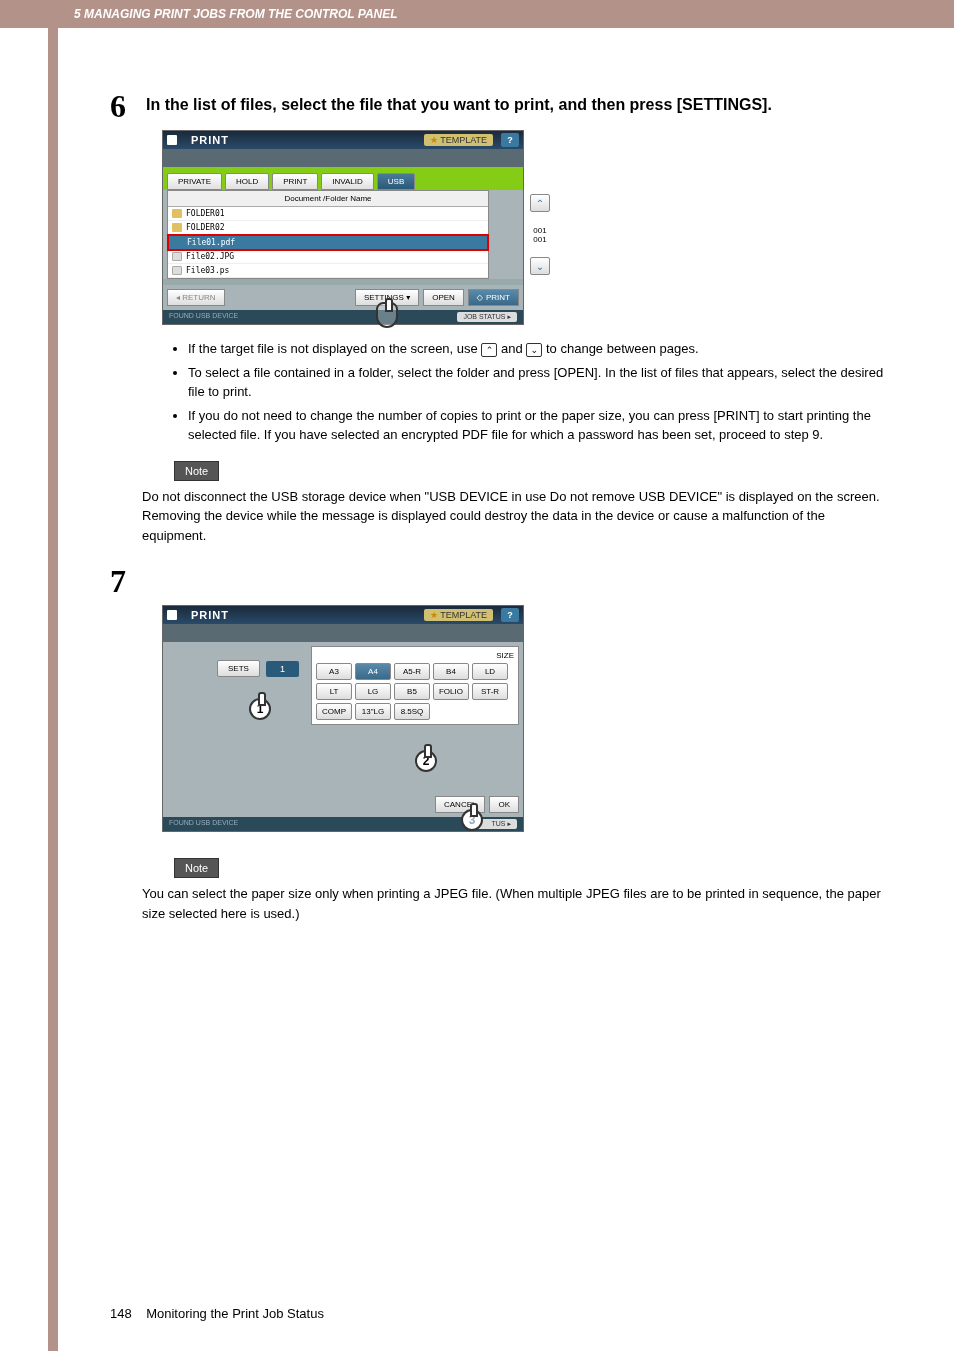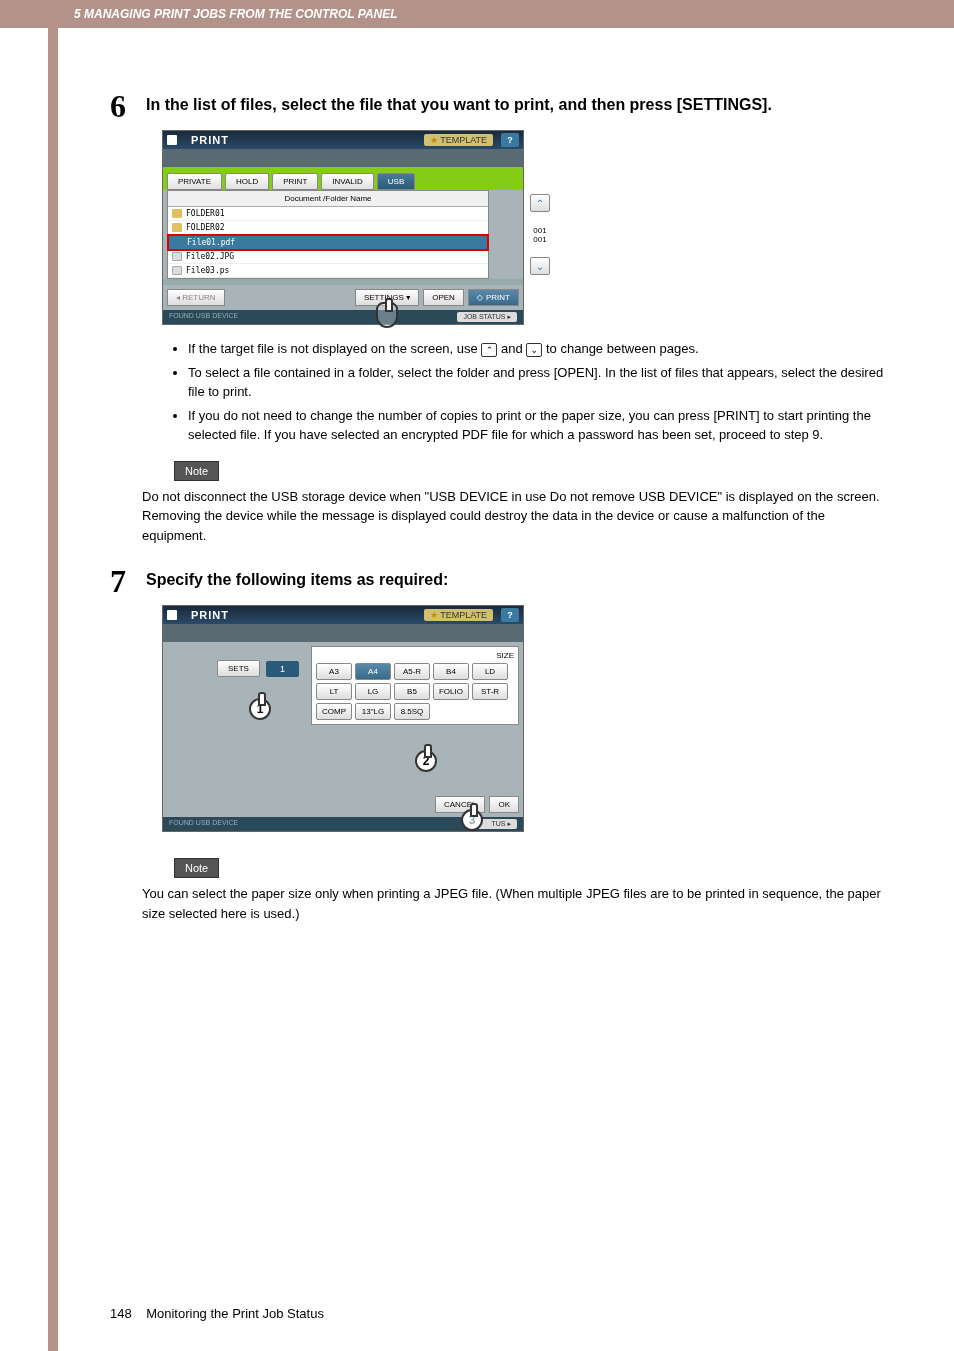--- a/index.html
+++ b/index.html
@@ -220,21 +220,20 @@
     <li>To select a file contained in a folder, select the folder and press [OPEN]. In the list of files that appears, select the desired file to print.</li>
     <li>If you do not need to change the number of copies to print or the paper size, you can press [PRINT] to start printing the selected file. If you have selected an encrypted PDF file for which a password has been set, proceed to step 9.</li>
   </ul>
 
   <div class="note-tag">Note</div>
   <div class="note-text">Do not disconnect the USB storage device when "USB DEVICE in use Do not remove USB DEVICE" is displayed on the screen. Removing the device while the message is displayed could destroy the data in the device or cause a malfunction of the equipment.</div>
 
   
   <div class="step-row">
     <div class="step-num">7</div>
-    <div class="step-title">Specify the following items as required:</div>
   </div>
 
   <div class="screenshot" style="margin-top:6px;">
     <div class="screen">
       <div class="scr-top">
         <span class="print-icon"></span>
         <span class="title">PRINT</span>
         <span class="template">
             <span style="color:#c80">★</span>
             <span>TEMPLATE</span>

